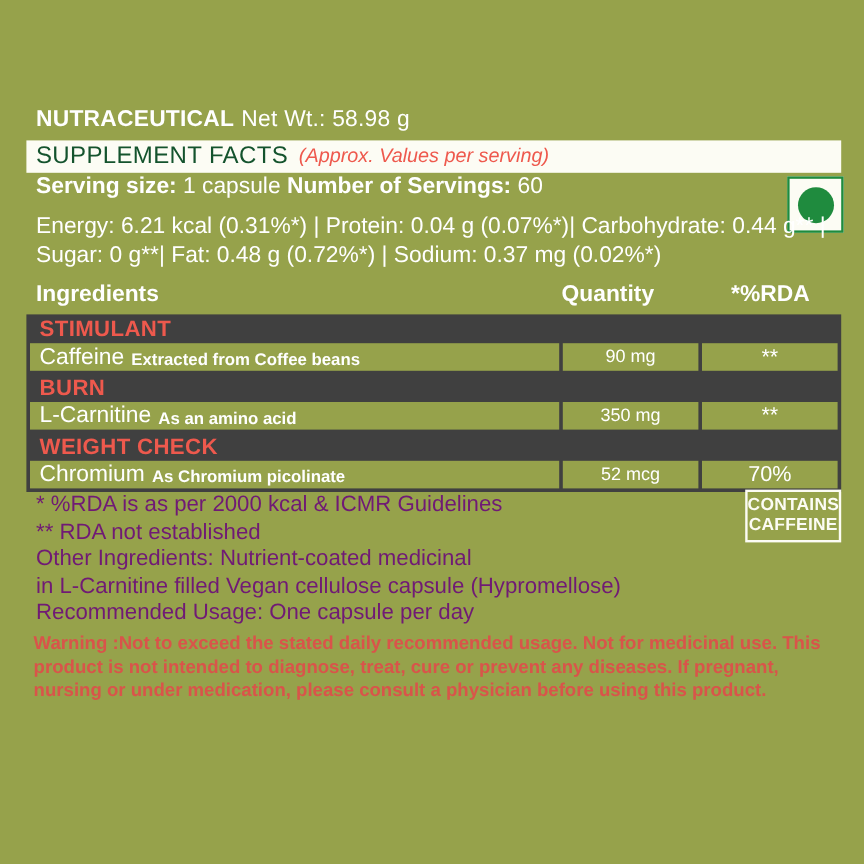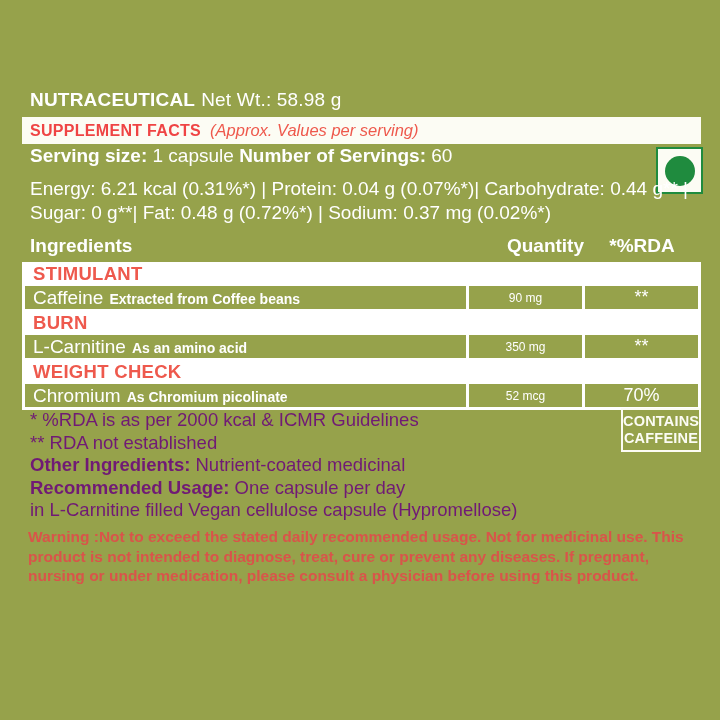--- a/index.html
+++ b/index.html
@@ -15,21 +15,21 @@
 
   
   .brand-row { top:89px; left:30px; font-size:19px; color:#fff; letter-spacing:.2px; }
   .brand-row b { font-weight:800; margin-right:6px; }
 
   
   .facts-bar {
     top:117px; left:22px; width:679px; height:27px;
     background:#fcfcf4; display:flex; align-items:center; padding-left:8px;
   }
-  .facts-title { color:#ef4444; font-weight:700; font-size:16px; letter-spacing:.3px; }
+  .facts-title { color:#14532d; font-weight:400; font-size:20px; letter-spacing:.3px; }
   .facts-note { color:#ee594d; font-style:italic; font-size:16.5px; margin-left:9px; }
 
   
   .serving-row { top:145px; left:30px; font-size:19px; color:#fff; }
   .serving-row b { font-weight:700; }
 
   
   .veg-mark {
     top:147px; left:656px; width:47px; height:47px;
     background:#fcfcf4; border:2px solid #1f8b3e;
@@ -39,41 +39,41 @@
 
   
   .macros { top:177px; left:30px; font-size:19px; line-height:24px; color:#fff; }
 
   
   .tbl-head {
     top:235px; left:21px; width:679px; display:flex;
     font-weight:800; font-size:19px; color:#fff;
   }
   .tbl-head .h-name { flex:1; padding-left:9px; }
-  .tbl-head .h-qty  { width:116px; text-align:right; }
+  .tbl-head .h-qty  { width:116px; text-align:left; }
   .tbl-head .h-rda  { width:116px; text-align:center; }
 
   
-  .tbl { top:262px; left:22px; width:679px; background:#ffffff; padding-bottom:3px; }
+  .tbl { top:262px; left:22px; width:679px; background:#404040; padding-bottom:3px; }
   .sec-row {
     height:24px; display:flex; align-items:center; padding-left:11px;
     color:#ee594d; font-weight:800; font-size:18.5px; letter-spacing:.3px;
   }
   .data-row { display:flex; gap:3px; padding:0 3px; height:23px; }
   .data-row + .sec-row { margin-top:2px; }
   .cell { background:#96a24b; display:flex; align-items:center; }
   .cell-name { flex:1; padding-left:8px; }
   .cell-name .ing { font-size:19px; color:#fff; }
   .cell-name .sub { font-size:14px; color:#fff; font-weight:bold; margin-left:6px; padding-top:3px; }
-  .cell-qty { width:113px; justify-content:center; font-size:12px; color:#fff; }
+  .cell-qty { width:113px; justify-content:center; font-size:15px; color:#fff; }
   .cell-rda { width:113px; justify-content:center; font-size:18px; color:#fff; }
 
   
   .notes { top:409px; left:30px; font-size:18.5px; line-height:22.5px; color:#701a75; }
-  .notes b { font-weight:700; }
+  .notes b { font-weight:400; }
 
   
   .contains-box {
     top:408px; left:621px; width:80px;
     border:2px solid #fcfcf4; color:#fcfcf4;
     text-align:center; font-size:14.5px; line-height:17px;
     font-weight:bold; padding:3px 0; letter-spacing:.2px;
   }
 
   
@@ -147,22 +147,22 @@
     <div class="cell cell-qty">52 mcg</div>
     <div class="cell cell-rda">70%</div>
   </div>
 
 </div>
 
 <div class="abs notes">
   <div>* %RDA is as per 2000 kcal &amp; ICMR Guidelines</div>
   <div>** RDA not established</div>
   <div><b>Other Ingredients:</b><span> Nutrient-coated medicinal</span></div>
+  <div> in L-Carnitine filled Vegan cellulose capsule (Hypromellose)</div>
   <div><b>Recommended Usage:</b><span> One capsule per day</span></div>
-  <div> in L-Carnitine filled Vegan cellulose capsule (Hypromellose)</div>
 </div>
 
 <div class="abs contains-box">
   <div>CONTAINS</div>
   <div>CAFFEINE</div>
 </div>
 
 <div class="abs warning">
   <b>Warning</b><span> :Not to exceed the stated daily recommended usage. Not for medicinal use. This product is not intended to diagnose, treat, cure or prevent any diseases. If pregnant, nursing or under medication, please consult a physician before using  this product.</span>
 </div>

